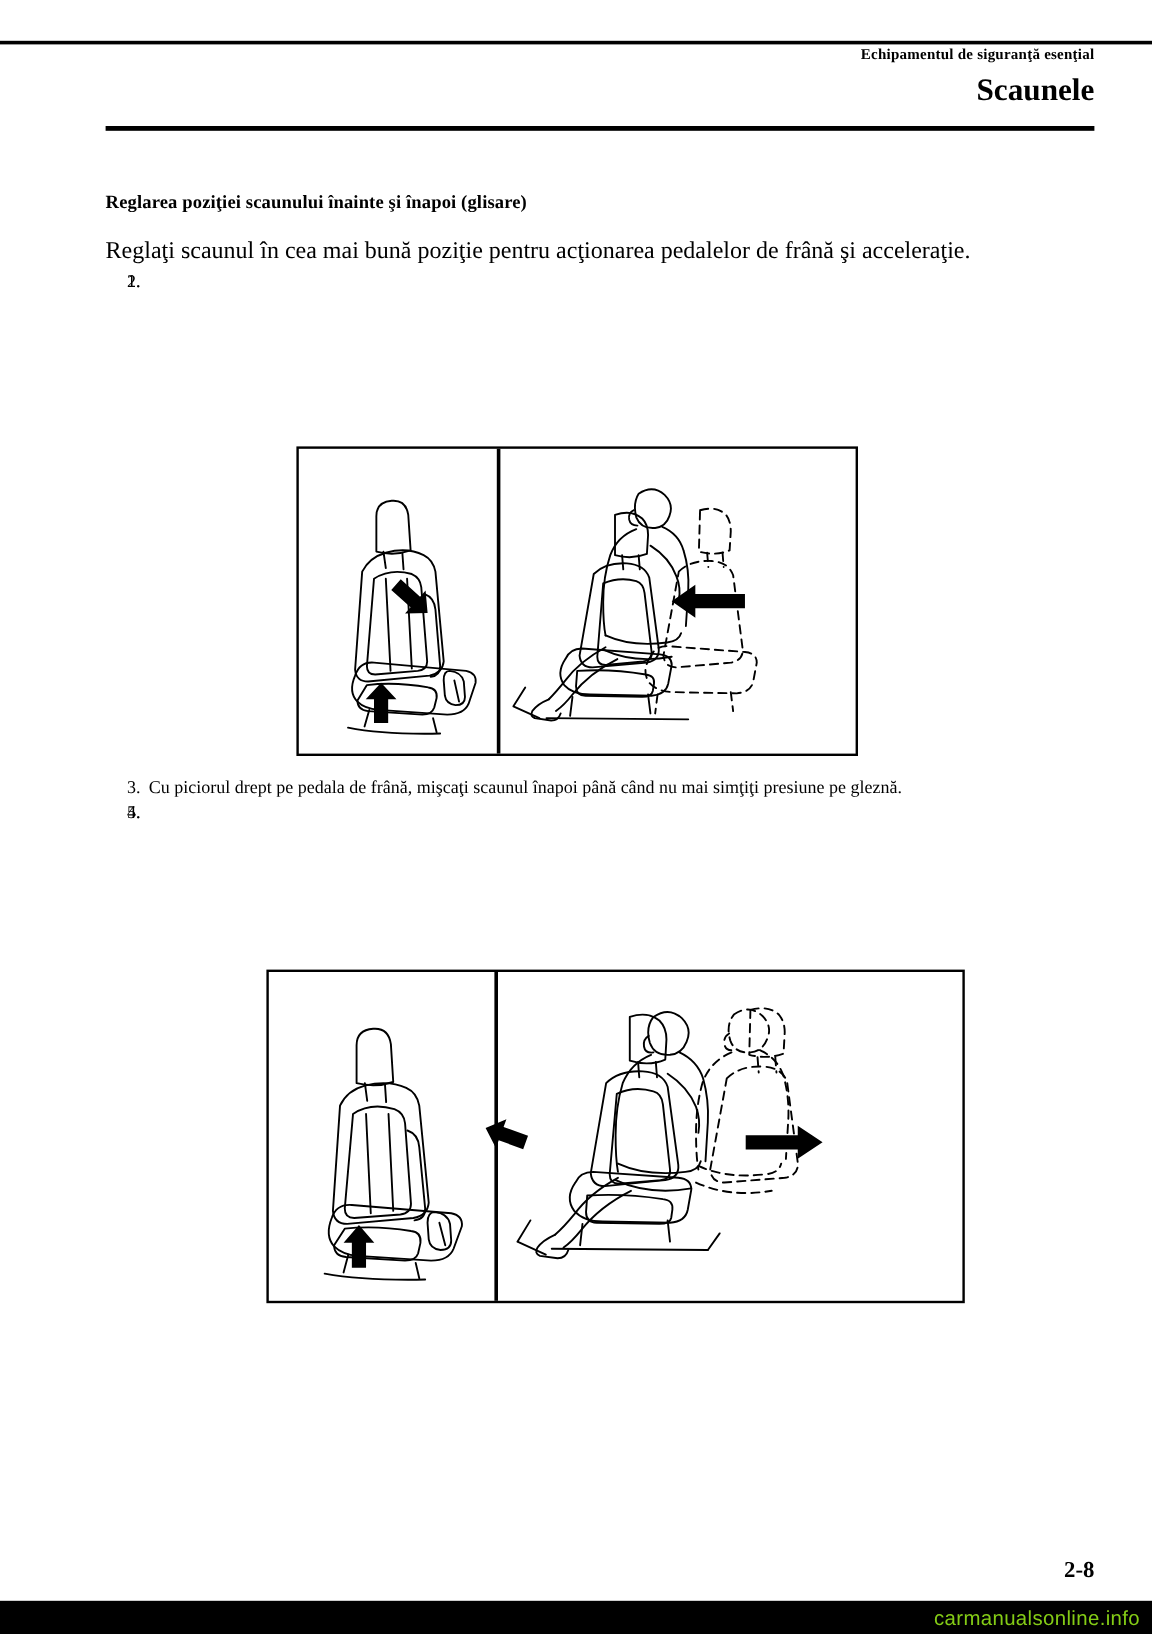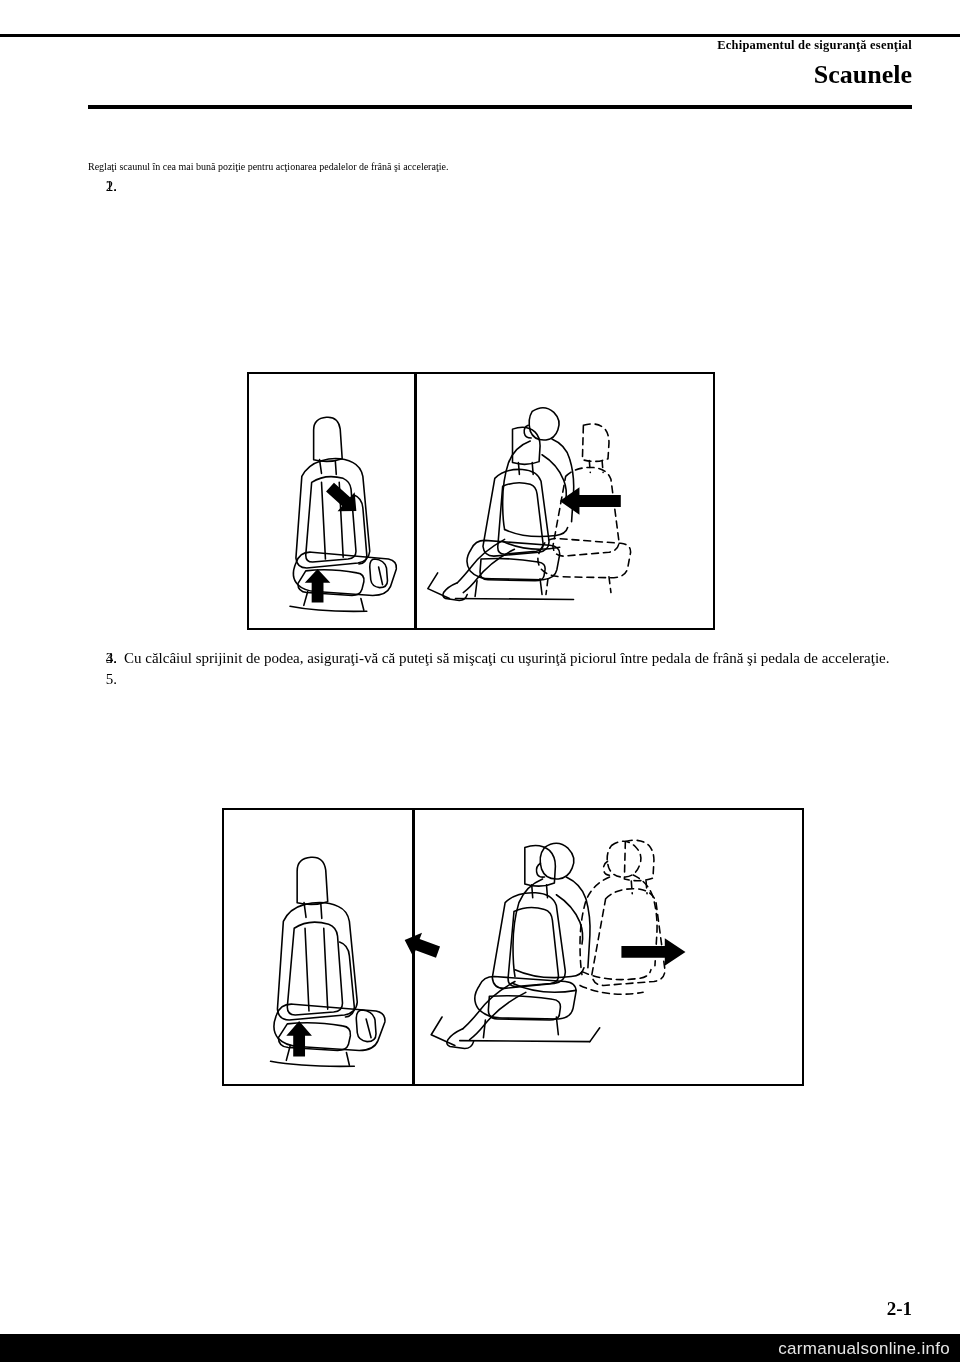--- a/index.html
+++ b/index.html
@@ -70,21 +70,21 @@
     top: 160px;
     width: 824px;
   }
   .section-heading {
     font-size: 15.5px;
     font-weight: bold;
     margin: 0 0 18px 0;
     letter-spacing: 0.1px;
   }
   .intro {
-    font-size: 10px;
+    font-size: 20px;
     margin: 0 0 4px 0;
     line-height: 1.30;
   }
   ol.steps {
     list-style: none;
     margin: 0;
     padding: 0;
   }
   ol.steps li {
     position: relative;
@@ -147,58 +147,59 @@
     left: 0;
     bottom: 0;
     width: 960px;
     height: 28px;
     background: #000;
   }
   .watermark {
     position: absolute;
     right: 10px;
     bottom: 3px;
-    color: #e5e5e5;
+    color: #84cc16;
     font-family: "Liberation Sans", sans-serif;
     font-size: 17px;
     letter-spacing: 0.3px;
   }
 </style>
 </head>
 <body>
 
 <div class="page">
 
   <div class="header">
     <div class="header-rule-top"></div>
     <div class="header-chapter">Echipamentul de siguranţă esenţial</div>
     <div class="header-title">Scaunele</div>
     <div class="header-rule-bottom"></div>
   </div>
 
   <div class="content">
+    <p class="section-heading">Reglarea poziţiei scaunului înainte şi înapoi (glisare)</p>
     <p class="intro">Reglaţi scaunul în cea mai bună poziţie pentru acţionarea pedalelor de frână şi acceleraţie.</p>
     <ol class="steps">
       <li>
         <span class="num">1.</span>
       </li>
       <li>
         <span class="num">2.</span>
       </li>
     </ol>
   </div>
 
   <div class="content" style="top:648px;">
     <ol class="steps">
       <li>
         <span class="num">3.</span>
+        <span>Cu piciorul drept pe pedala de frână, mişcaţi scaunul înapoi până când nu mai simţiţi presiune pe gleznă.</span>
       </li>
       <li>
         <span class="num">4.</span>
-        <span>Cu călcâiul sprijinit de podea, asiguraţi-vă că puteţi să mişcaţi cu uşurinţă piciorul între pedala de frână şi pedala de acceleraţie.</span>
       </li>
       <li>
         <span class="num">5.</span>
       </li>
     </ol>
   </div>
 
   <div class="figure" id="figure-top">
     <div class="divider"></div>
     <svg class="fig-svg" viewBox="0 0 468 258" xmlns="http://www.w3.org/2000/svg">
@@ -342,18 +343,18 @@
         <path d="M24 204 l-11 18 M13 222 l24 11"></path>
         <path d="M140 80 q17 11 24 28 q4 11 2 22"></path>
       </g>
 
       <g fill="#000" transform="translate(195,6)">
         <path d="M250 132 l-44 0 l0 12 l44 0 l0 8 l21 -14 l-21 -14 z"></path>
       </g>
     </svg>
   </div>
 
-  <div class="page-number">2-1</div>
+  <div class="page-number">2-8</div>
   <div class="footer-bar">
     <div class="watermark">carmanualsonline.info</div>
   </div>
 
 </div>
 
 </body></html>

